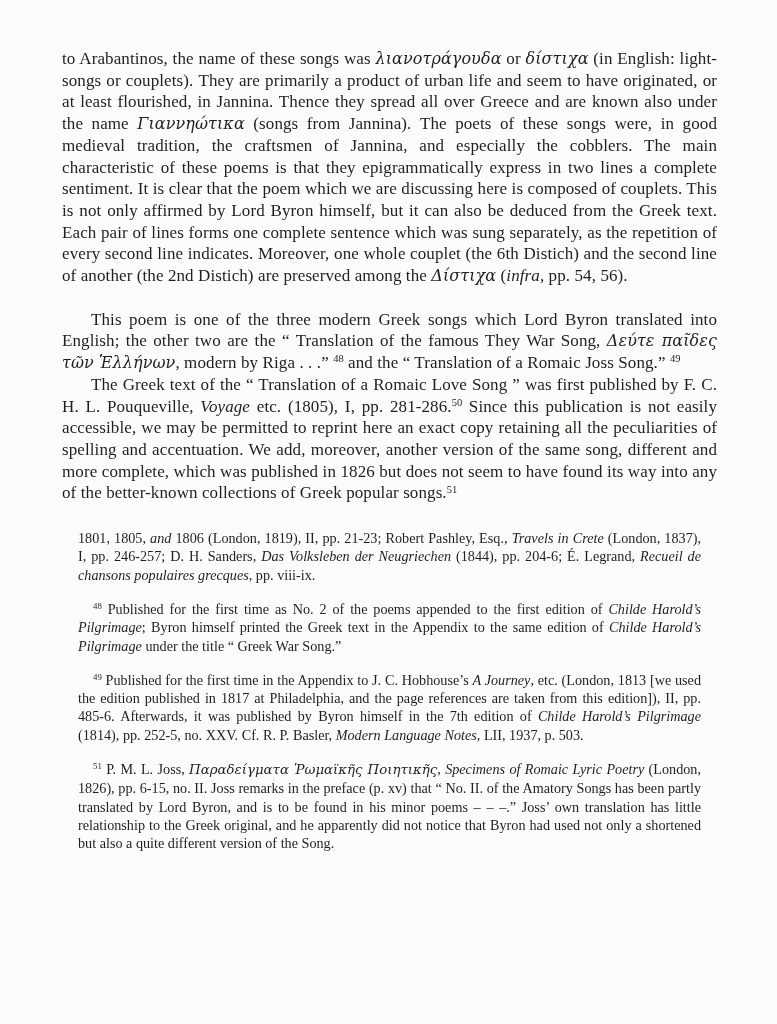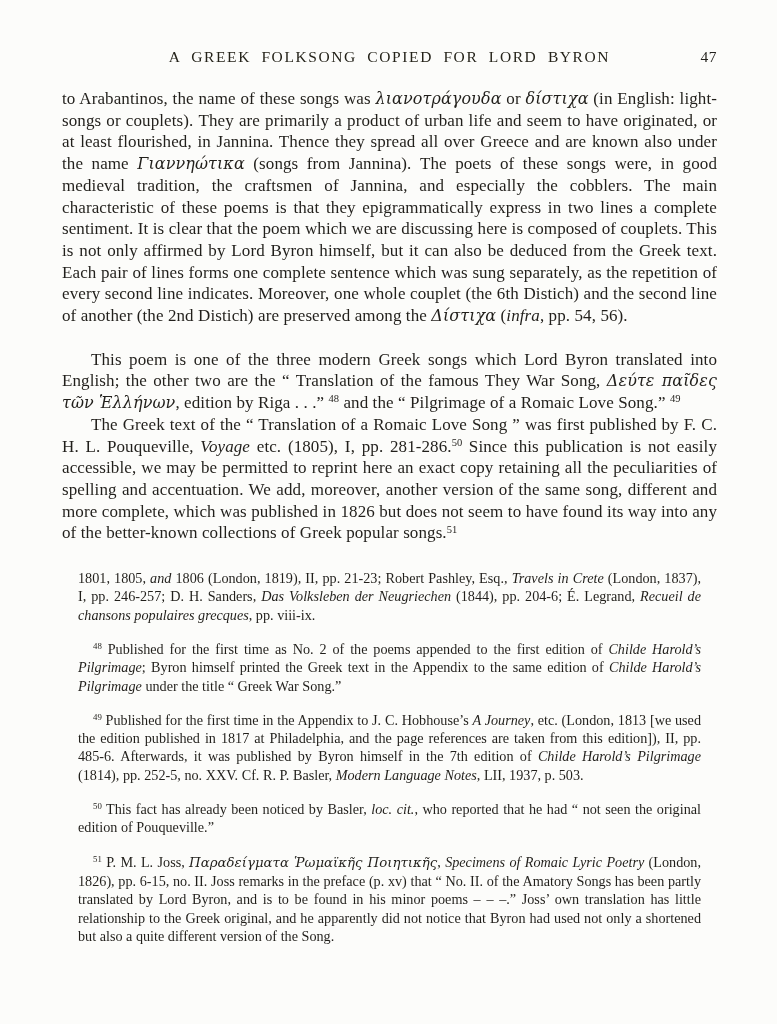--- a/index.html
+++ b/index.html
@@ -79,31 +79,26 @@
     vertical-align: baseline;
     position: relative;
     top: -0.55em;
     letter-spacing: 0;
   }
 </style>
 </head>
 <body>
 
 <div class="page">
-  <header class="page-header">
-    <div class="running-title">A GREEK FOLKSONG COPIED FOR LORD BYRON</div>
-    <div class="page-number">47</div>
-  </header>
 
   <main class="body-text">
       <p class=""><span>to Arabantinos, the name of these songs was </span><span class="g">λιανοτράγουδα</span><span> or </span><span class="g">δίστιχα</span><span> (in English: light-songs or couplets). They are primarily a product of urban life and seem to have originated, or at least flourished, in Jannina. Thence they spread all over Greece and are known also under the name </span><span class="g">Γιαννηώτικα</span><span> (songs from Jannina). The poets of these songs were, in good medieval tradition, the craftsmen of Jannina, and especially the cobblers. The main characteristic of these poems is that they epigrammatically express in two lines a complete sentiment. It is clear that the poem which we are discussing here is composed of couplets. This is not only affirmed by Lord Byron himself, but it can also be deduced from the Greek text. Each pair of lines forms one complete sentence which was sung separately, as the repetition of every second line indicates. Moreover, one whole couplet (the 6th Distich) and the second line of another (the 2nd Distich) are preserved among the </span><span class="g">Δίστιχα</span><span> (</span><span class="i">infra</span><span>, pp. 54, 56).</span></p>
-      <p class="indent space-before"><span>This poem is one of the three modern Greek songs which Lord Byron translated into English; the other two are the “ Translation of the famous They War Song, </span><span class="g">Δεύτε παῖδες τῶν Ἑλλήνων</span><span>, edition by Riga . . .” </span><sup>48</sup><span> and the “ Pilgrimage of a Romaic Love Song.” </span><sup>49</sup></p>
+      <p class="indent space-before"><span>This poem is one of the three modern Greek songs which Lord Byron translated into English; the other two are the “ Translation of the famous They War Song, </span><span class="g">Δεύτε παῖδες τῶν Ἑλλήνων</span><span>, modern by Riga . . .” </span><sup>48</sup><span> and the “ Translation of a Romaic Joss Song.” </span><sup>49</sup></p>
       <p class="indent"><span>The Greek text of the “ Translation of a Romaic Love Song ” was first published by F. C. H. L. Pouqueville, </span><span class="i">Voyage</span><span> etc. (1805), I, pp. 281-286.</span><sup>50</sup><span> Since this publication is not easily accessible, we may be permitted to reprint here an exact copy retaining all the peculiarities of spelling and accentuation. We add, moreover, another version of the same song, different and more complete, which was published in 1826 but does not seem to have found its way into any of the better-known collections of Greek popular songs.</span><sup>51</sup></p>
     </main>
 
   <section class="footnotes">
       <p class=""><span>1801, 1805, </span><span class="i">and</span><span> 1806 (London, 1819), II, pp. 21-23; Robert Pashley, Esq., </span><span class="i">Travels in Crete</span><span> (London, 1837), I, pp. 246-257; D. H. Sanders, </span><span class="i">Das Volksleben der Neugriechen</span><span> (1844), pp. 204-6; É. Legrand, </span><span class="i">Recueil de chansons populaires grecques</span><span>, pp. viii-ix.</span></p>
       <p class="indent"><sup>48</sup><span> Published for the first time as No. 2 of the poems appended to the first edition of </span><span class="i">Childe Harold’s Pilgrimage</span><span>; Byron himself printed the Greek text in the Appendix to the same edition of </span><span class="i">Childe Harold’s Pilgrimage</span><span> under the title “ Greek War Song.”</span></p>
       <p class="indent"><sup>49</sup><span> Published for the first time in the Appendix to J. C. Hobhouse’s </span><span class="i">A Journey</span><span>, etc. (London, 1813 [we used the edition published in 1817 at Philadelphia, and the page references are taken from this edition]), II, pp. 485-6. Afterwards, it was published by Byron himself in the 7th edition of </span><span class="i">Childe Harold’s Pilgrimage</span><span> (1814), pp. 252-5, no. XXV. Cf. R. P. Basler, </span><span class="i">Modern Language Notes</span><span>, LII, 1937, p. 503.</span></p>
-      <p class="indent"><sup>50</sup><span> This fact has already been noticed by Basler, </span><span class="i">loc. cit.</span><span>, who reported that he had “ not seen the original edition of Pouqueville.”</span></p>
       <p class="indent"><sup>51</sup><span> P. M. L. Joss, </span><span class="g">Παραδείγματα Ῥωμαϊκῆς Ποιητικῆς</span><span>, </span><span class="i">Specimens of Romaic Lyric Poetry</span><span> (London, 1826), pp. 6-15, no. II. Joss remarks in the preface (p. xv) that “ No. II. of the Amatory Songs has been partly translated by Lord Byron, and is to be found in his minor poems – – –.” Joss’ own translation has little relationship to the Greek original, and he apparently did not notice that Byron had used not only a shortened but also a quite different version of the Song.</span></p>
     </section>
 </div>
 
 </body></html>

